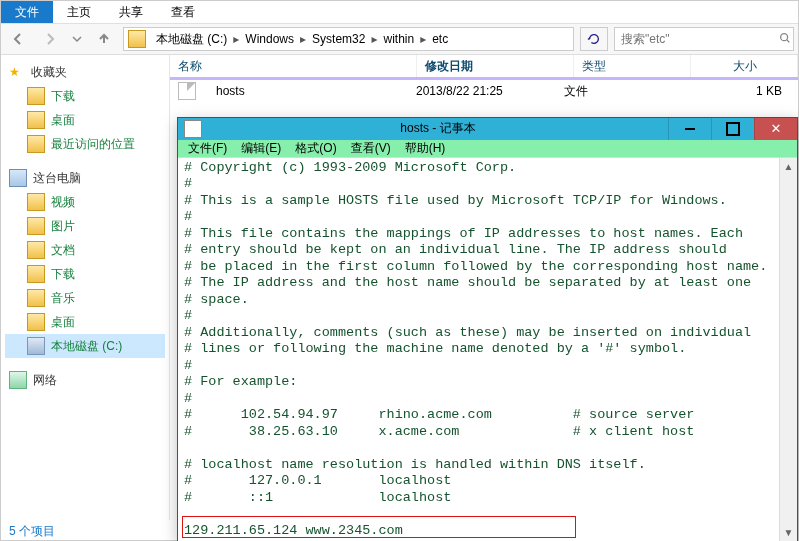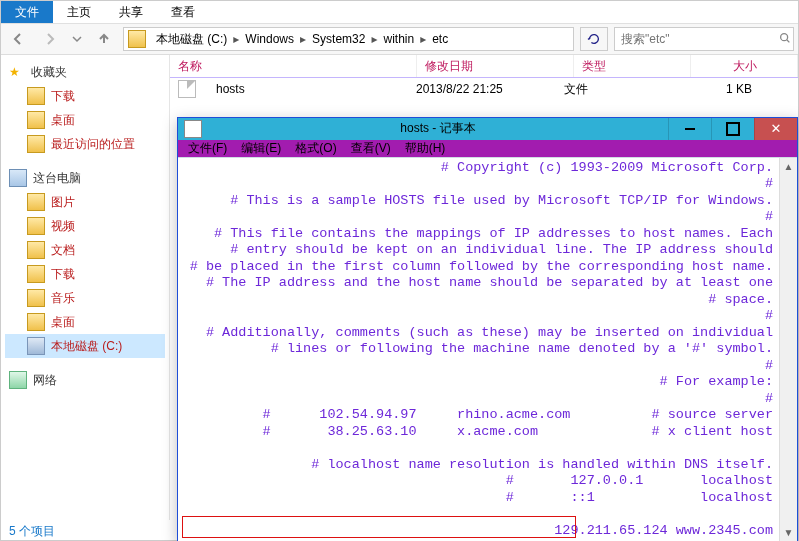--- a/index.html
+++ b/index.html
@@ -114,63 +114,63 @@
     overflow: hidden;
   }
   .np-group-head {
     display:flex; align-items:center; gap:6px;
     padding: 3px 4px;
     color:#333;
   }
   .np-item {
     display:flex; align-items:center; gap:6px;
     padding: 3px 4px 3px 22px;
-    color:#b91c1c;
+    color:#15803d;
   }
   .np-item.sel {
     background:#cce8ff;
   }
   .np-icon {
     width:16px;height:16px;flex-shrink:0;
   }
   .ic-star { color:#f3b200; }
   .ic-fold { background:linear-gradient(#ffe9a6,#f0c14b);border:1px solid #c79a1f; }
   .ic-drive { background:linear-gradient(#dfe9f5,#9fb9d8);border:1px solid #7a95b8; }
   .ic-comp { background:linear-gradient(#d8e8f8,#a8c6e6);border:1px solid #6d8fb5; }
   .ic-net  { background:linear-gradient(#dff7e8,#8ed6a8);border:1px solid #5fb37e; }
 
   .list-pane {
     flex:1;
     position:relative;
   }
   .list-head {
     height:22px;
     display:flex;
-    border-bottom:1px solid #c4b5fd;
+    border-bottom:3px solid #c4b5fd;
     font-size:12px;
-    color:#be185d;
+    color:#0c4a6e;
   }
   .lh {
     padding:3px 8px;
     border-right:1px solid #eee;
   }
   .lh.name { flex:0 0 230px; }
-  .lh.date { flex:0 0 140px; }
+  .lh.date { flex:0 0 140px;font-weight:bold; }
   .lh.type { flex:0 0 100px; }
   .lh.size { flex:1; text-align:right; padding-right:40px;}
   .list-row {
     height:22px;
     display:flex;
     font-size:12px;
     align-items:center;
   }
   .lr-name { flex:0 0 230px; display:flex; align-items:center; gap:20px; padding-left:8px;}
   .lr-date { flex:0 0 140px; padding-left:8px;}
   .lr-type { flex:0 0 100px; padding-left:8px;}
-  .lr-size { flex:1; text-align:right; padding-right:46px;}
+  .lr-size { flex:1; text-align:right; padding-right:16px;}
   .file-ico { width:16px; height:16px; background:#fff; border:1px solid #bbb; position:relative;}
   .file-ico:after{content:"";position:absolute;top:0;right:0;border-width:4px;border-style:solid;border-color:#bbb #fff #fff #bbb;}
 
   
   .notepad {
     position:absolute;
     left:177px;
     top:117px;
     width:619px;
     height:423px;
@@ -201,21 +201,21 @@
   .wbtn {
     width:42px; display:flex; align-items:center; justify-content:center;
     border-left:1px solid rgba(0,0,0,0.15);
     font-family:sans-serif;font-size:13px;
   }
   .wbtn.min::before{content:"";display:block;width:10px;border-bottom:2px solid #000;}
   .wbtn.max::before{content:"";display:block;width:10px;height:10px;border:2px solid #000;}
   .wbtn.close{background:#c75050;color:#fff;}
   .np-menu {
     height:20px;
-    background:#a21caf;
+    background:#86efac;
     border-bottom:1px solid #d0dde3;
     display:flex;
     align-items:center;
     gap:2px;
     padding:0 4px;
     font-size:12px;
   }
   .np-menu span { padding:0 6px; }
 
   .np-client {
@@ -224,22 +224,21 @@
     display:flex;
   }
   .np-text {
     flex:1;
     padding:2px 6px 2px 6px;
     font-family: "NSimSun","SimSun","Courier New",monospace;
     font-size:13.5px;
     line-height:16.5px;
     white-space:pre;
     overflow:hidden;
-    color:#6d28d9;
-    text-align:right;
+    color:#14532d;
   }
   .np-scroll {
     width:17px;
     background:#f0f0f0;
     border-left:1px solid #ddd;
     position:relative;
   }
   .np-scroll .arrow{height:17px;display:flex;align-items:center;justify-content:center;color:#666;font-size:10px;}
   .np-scroll .thumb-area{position:absolute;top:17px;bottom:17px;left:0;right:0;}
 
@@ -329,25 +328,25 @@
           <span>最近访问的位置</span>
         </div>
 
       <div style="height:10px"></div>
       <div class="np-group-head">
         <span class="np-icon ic-comp"></span>
         <span>这台电脑</span>
       </div>
       <div class="np-item">
           <span class="np-icon ic-fold"></span>
+          <span>视频</span>
+        </div>
+      <div class="np-item">
+          <span class="np-icon ic-fold"></span>
           <span>图片</span>
-        </div>
-      <div class="np-item">
-          <span class="np-icon ic-fold"></span>
-          <span>视频</span>
         </div>
       <div class="np-item">
           <span class="np-icon ic-fold"></span>
           <span>文档</span>
         </div>
       <div class="np-item">
           <span class="np-icon ic-fold"></span>
           <span>下载</span>
         </div>
       <div class="np-item">

